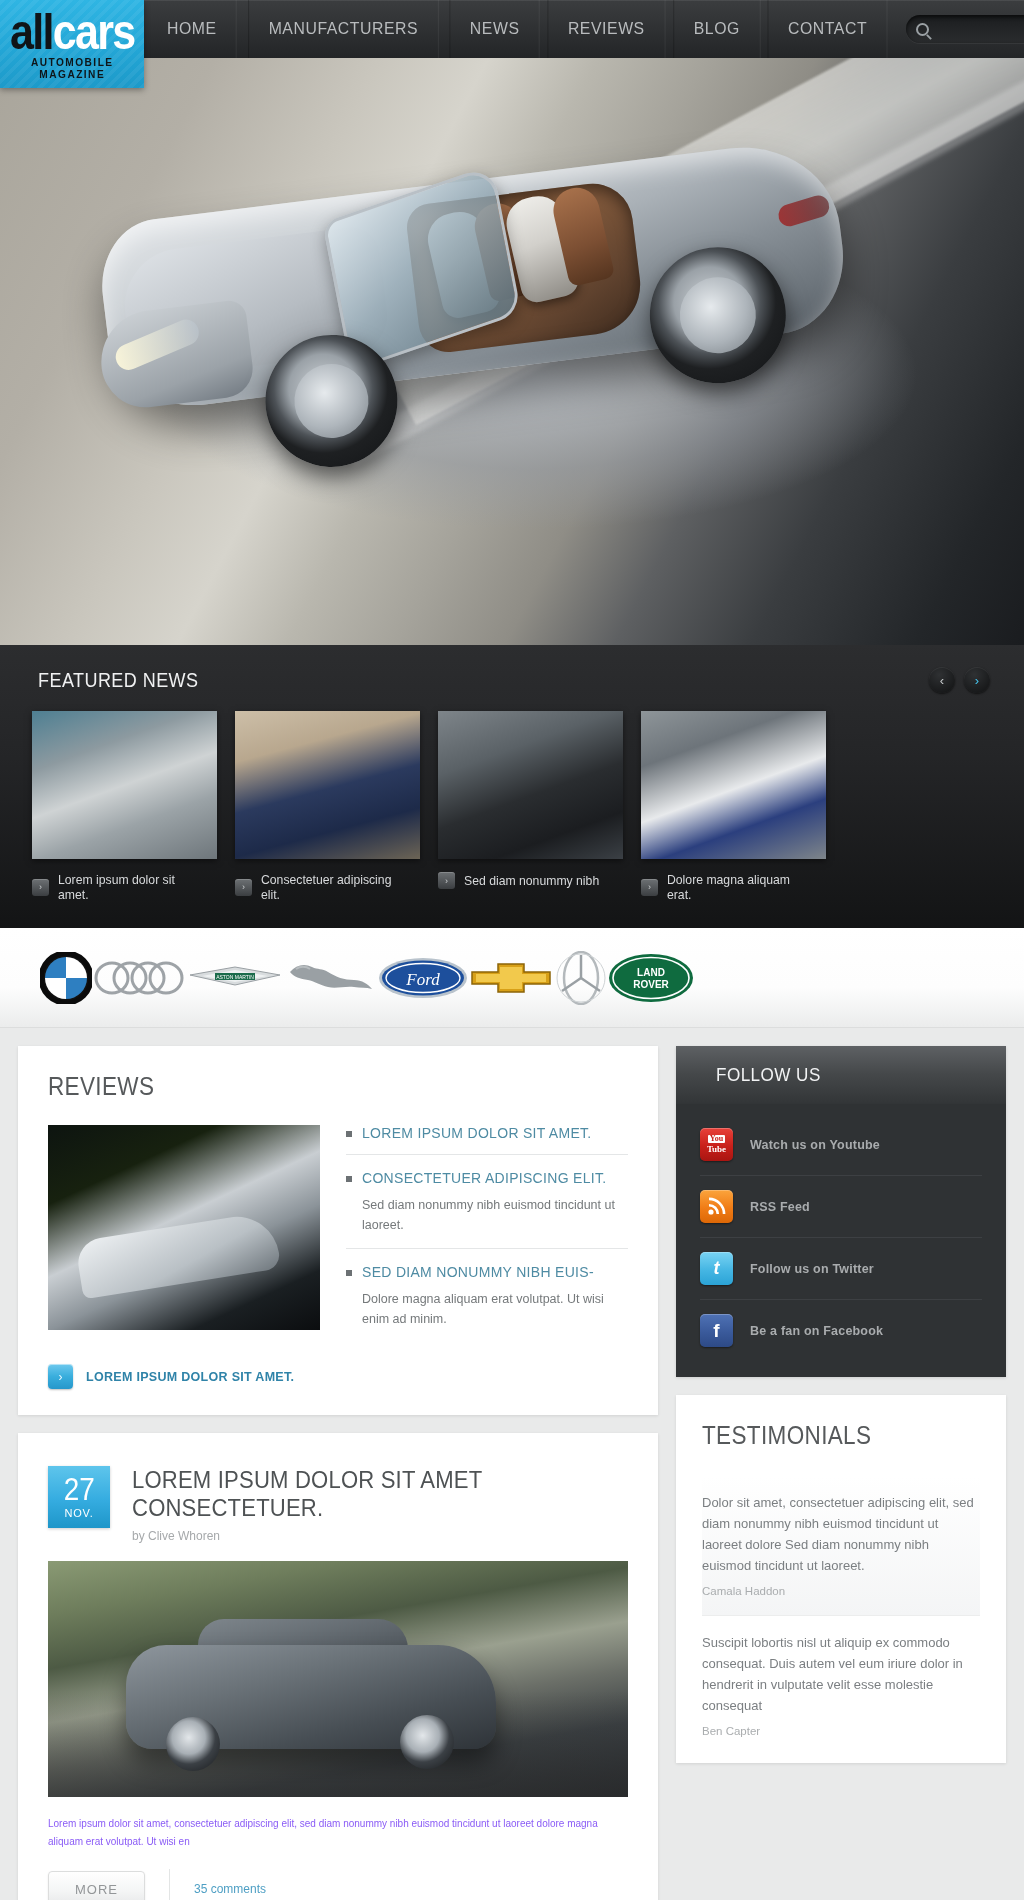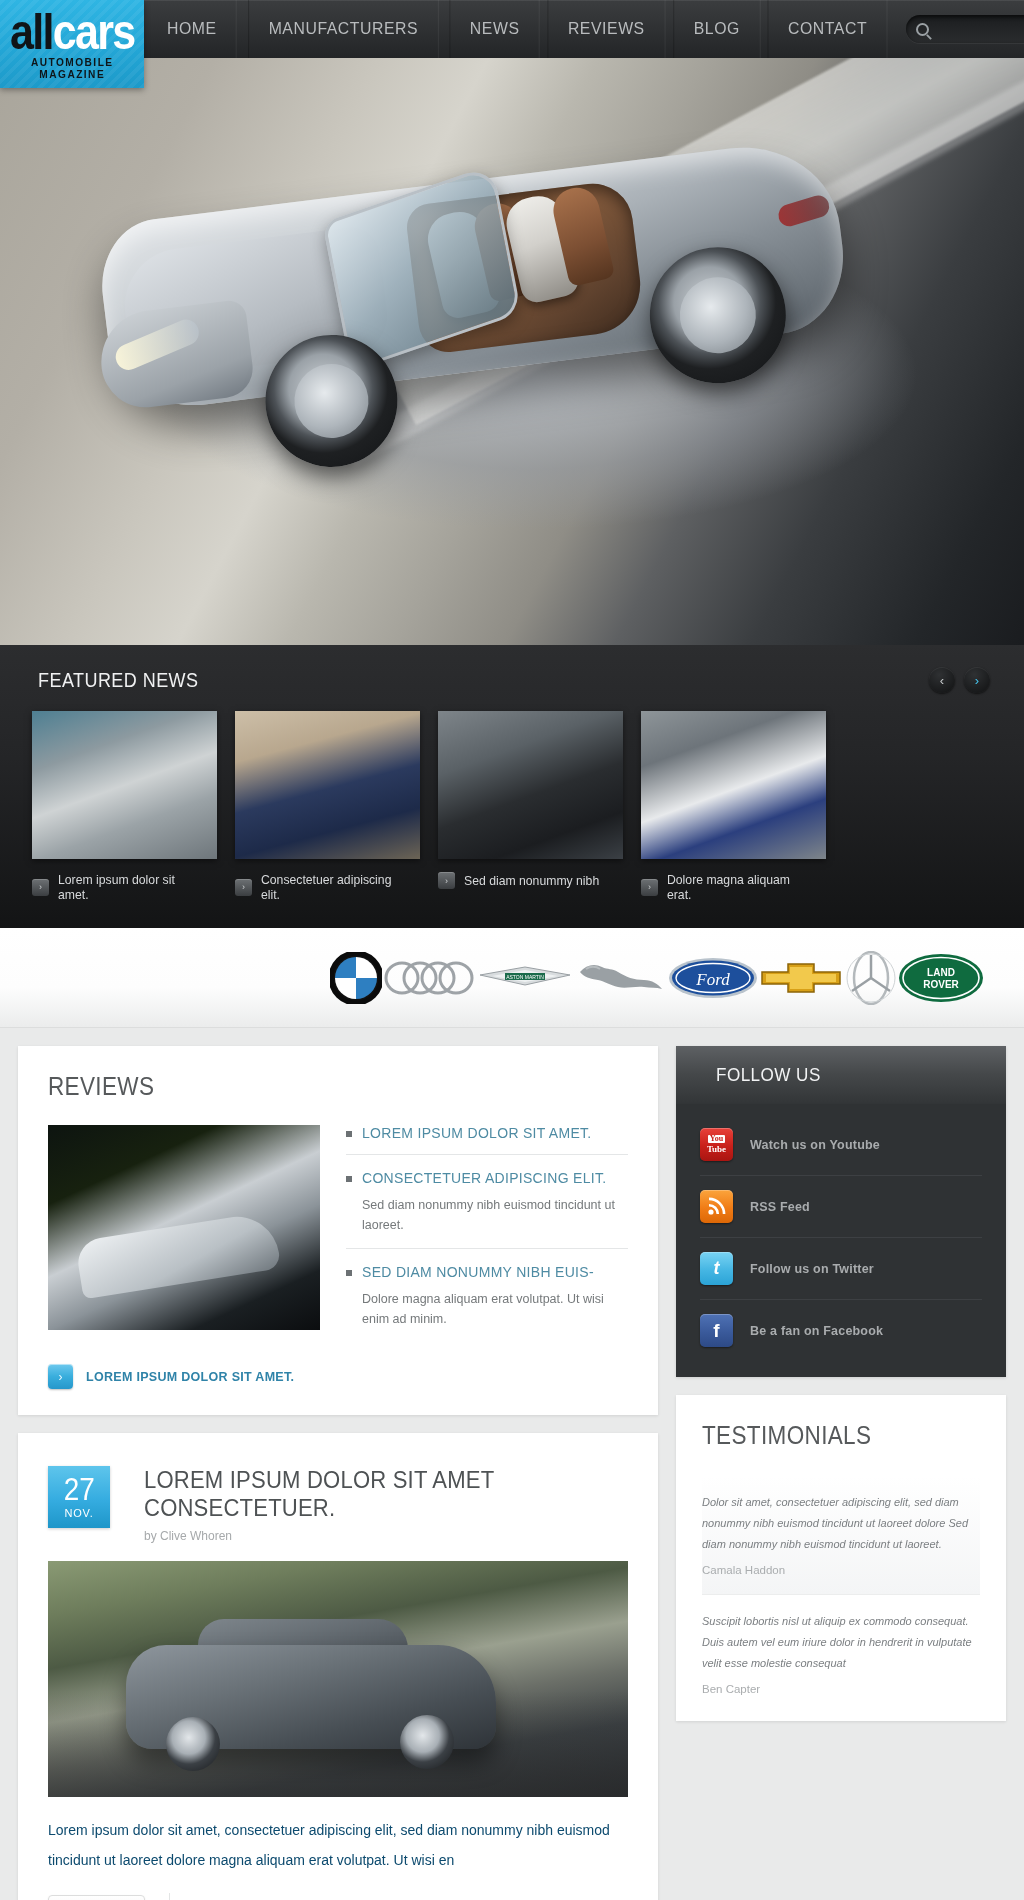--- a/index.html
+++ b/index.html
@@ -259,21 +259,21 @@
   .caption-text {
     color: #d8dadc;
     font-family: "Liberation Sans Narrow", "Liberation Sans", sans-serif;
     font-size: 13px; transform: scaleX(0.94); transform-origin: left;
   }
 
   
   .brands {
     width: 1024px; height: 100px;
     background: linear-gradient(180deg, #ffffff 0%, #fdfdfd 60%, #ebecec 100%);
-    display: flex; align-items: center; justify-content: flex-end;
+    display: flex; align-items: center; justify-content: flex-start;
     padding: 0 40px;
     border-bottom: 1px solid #dcdddd;
   }
   .brand { height: 58px; display: flex; align-items: center; justify-content: center; cursor: pointer; }
 
   
   .main {
     display: flex; gap: 18px;
     padding: 18px 18px 10px 18px;
     align-items: flex-start;
@@ -347,21 +347,21 @@
   .date-day {
     font-family: "Liberation Sans Narrow", "Liberation Sans", sans-serif;
     font-size: 31px; line-height: 30px; font-weight: normal;
     transform: scaleX(0.9);
   }
   .date-mon {
     font-family: "Liberation Sans Narrow", "Liberation Sans", sans-serif;
     font-size: 11px; letter-spacing: 0.8px; margin-top: 2px;
   }
   .post-heading {
-    display: flex; flex-direction: column; justify-content: center; margin-left: 12px;
+    display: flex; flex-direction: column; justify-content: center;
   }
   .post-title {
     font-family: "Liberation Sans Narrow", "Liberation Sans", sans-serif;
     font-size: 24px; color: #4e5254; font-weight: normal;
     letter-spacing: 0.2px; line-height: 28px;
     transform: scaleX(0.92); transform-origin: left;
   }
   .post-author { color: #a6a9ab; font-size: 12px; margin-top: 7px; }
   .post-photo {
     margin: 18px 30px 0 30px;
@@ -385,21 +385,21 @@
     background: linear-gradient(165deg, #7e868c, #565d63 70%, #3b4146);
   }
   .post-wheel {
     position: absolute; border-radius: 50%;
     background: radial-gradient(circle at 42% 38%, #e3e7ea 0%, #a8afb5 36%, #3b4045 58%, #16181a 100%);
   }
   .post-wheel.pw1 { left: 118px; top: 156px; width: 54px; height: 54px; }
   .post-wheel.pw2 { left: 352px; top: 154px; width: 54px; height: 54px; }
   .post-body {
     padding: 18px 30px 0 30px;
-    color: #0c4a6e; font-size: 14px; line-height: 30px;
+    color: #8b5cf6; font-size: 10px; line-height: 18px;
   }
   .post-footer {
     display: flex; align-items: center; gap: 24px;
     padding: 18px 30px 0 30px;
   }
   .btn-more {
     padding: 10px 26px; min-width: 62px; text-align: center;
     border-radius: 4px;
     background: linear-gradient(180deg, #ffffff 0%, #f4f5f5 55%, #e6e7e8 100%);
     border: 1px solid #dcdddd;
@@ -443,22 +443,21 @@
     color: #a9acae; font-size: 12.5px; font-weight: bold; letter-spacing: 0.2px;
   }
 
   
   .testi-card { padding: 26px 26px 8px 26px; }
   .testi-list { margin-top: 26px; }
   .testi-item { padding: 16px 0 18px 0; }
   .testi-item.shaded { background: linear-gradient(180deg, #ffffff 0%, #f4f5f6 100%); }
   .testi-item + .testi-item { border-top: 1px solid #eceded; }
   .testi-quote {
-    color: #7b7f82; font-size: 11px; line-height: 21px;
-    font-style: italic;
+    color: #7b7f82; font-size: 13px; line-height: 21px;
   }
   .testi-author { color: #aaadaf; font-size: 11.5px; margin-top: 9px; }
 </style>
 </head>
 <body>
 
 <div class="page">
 
   <div class="hero-wrap">
     <div class="hero-photo">

